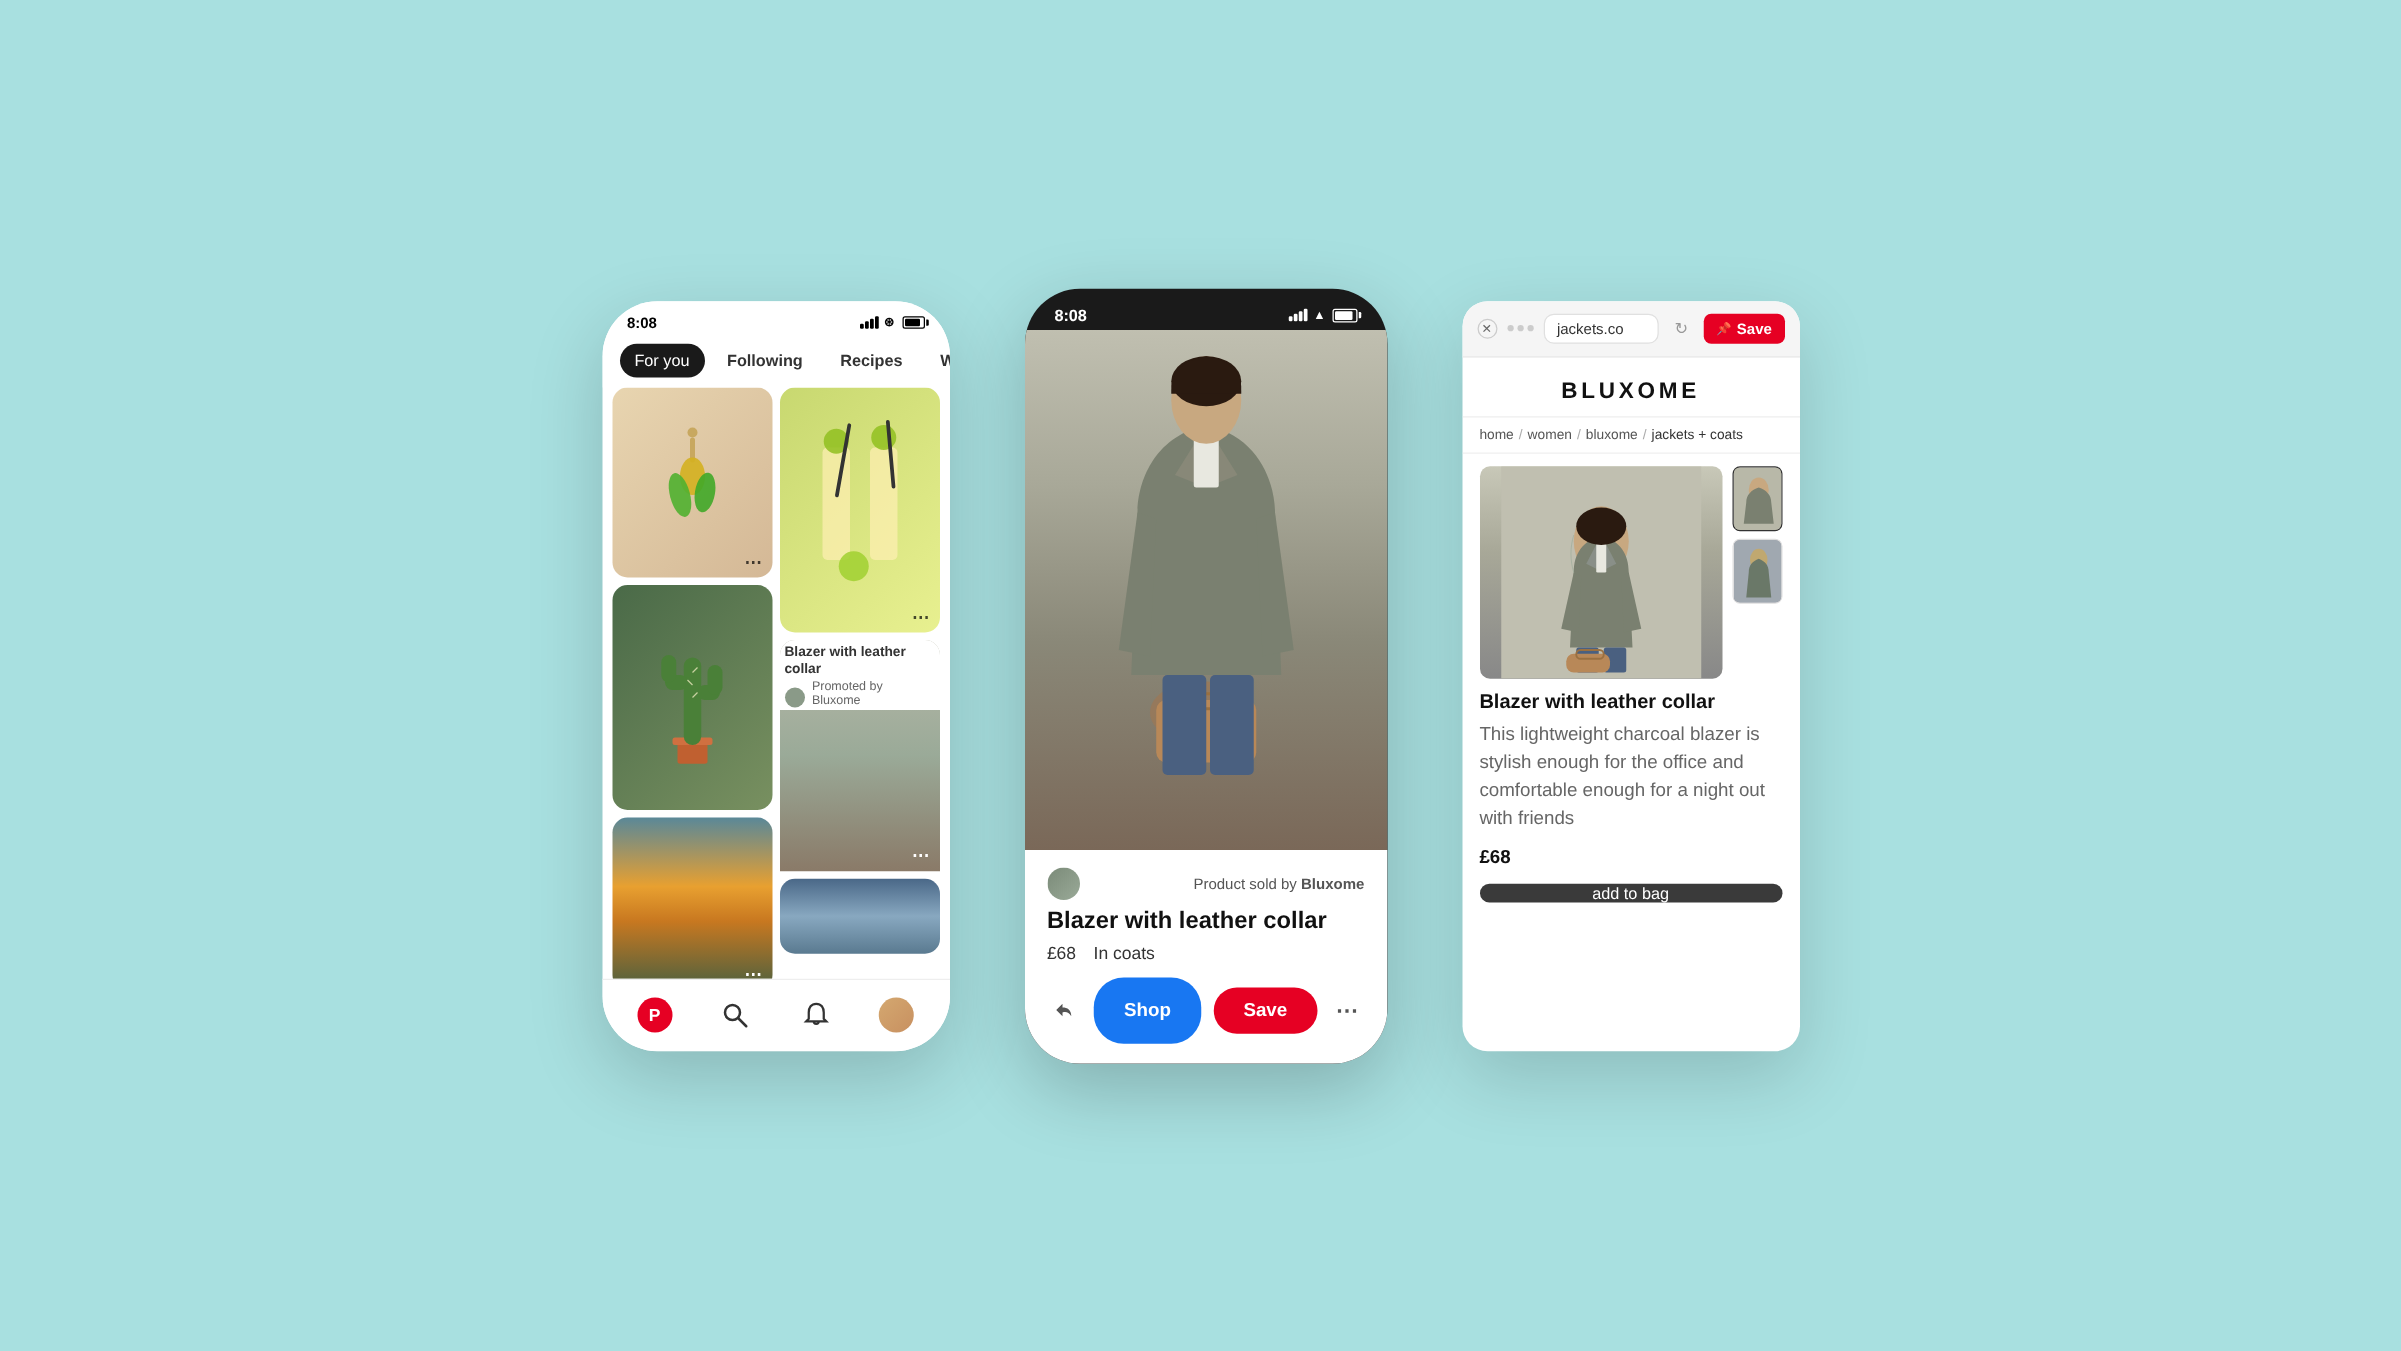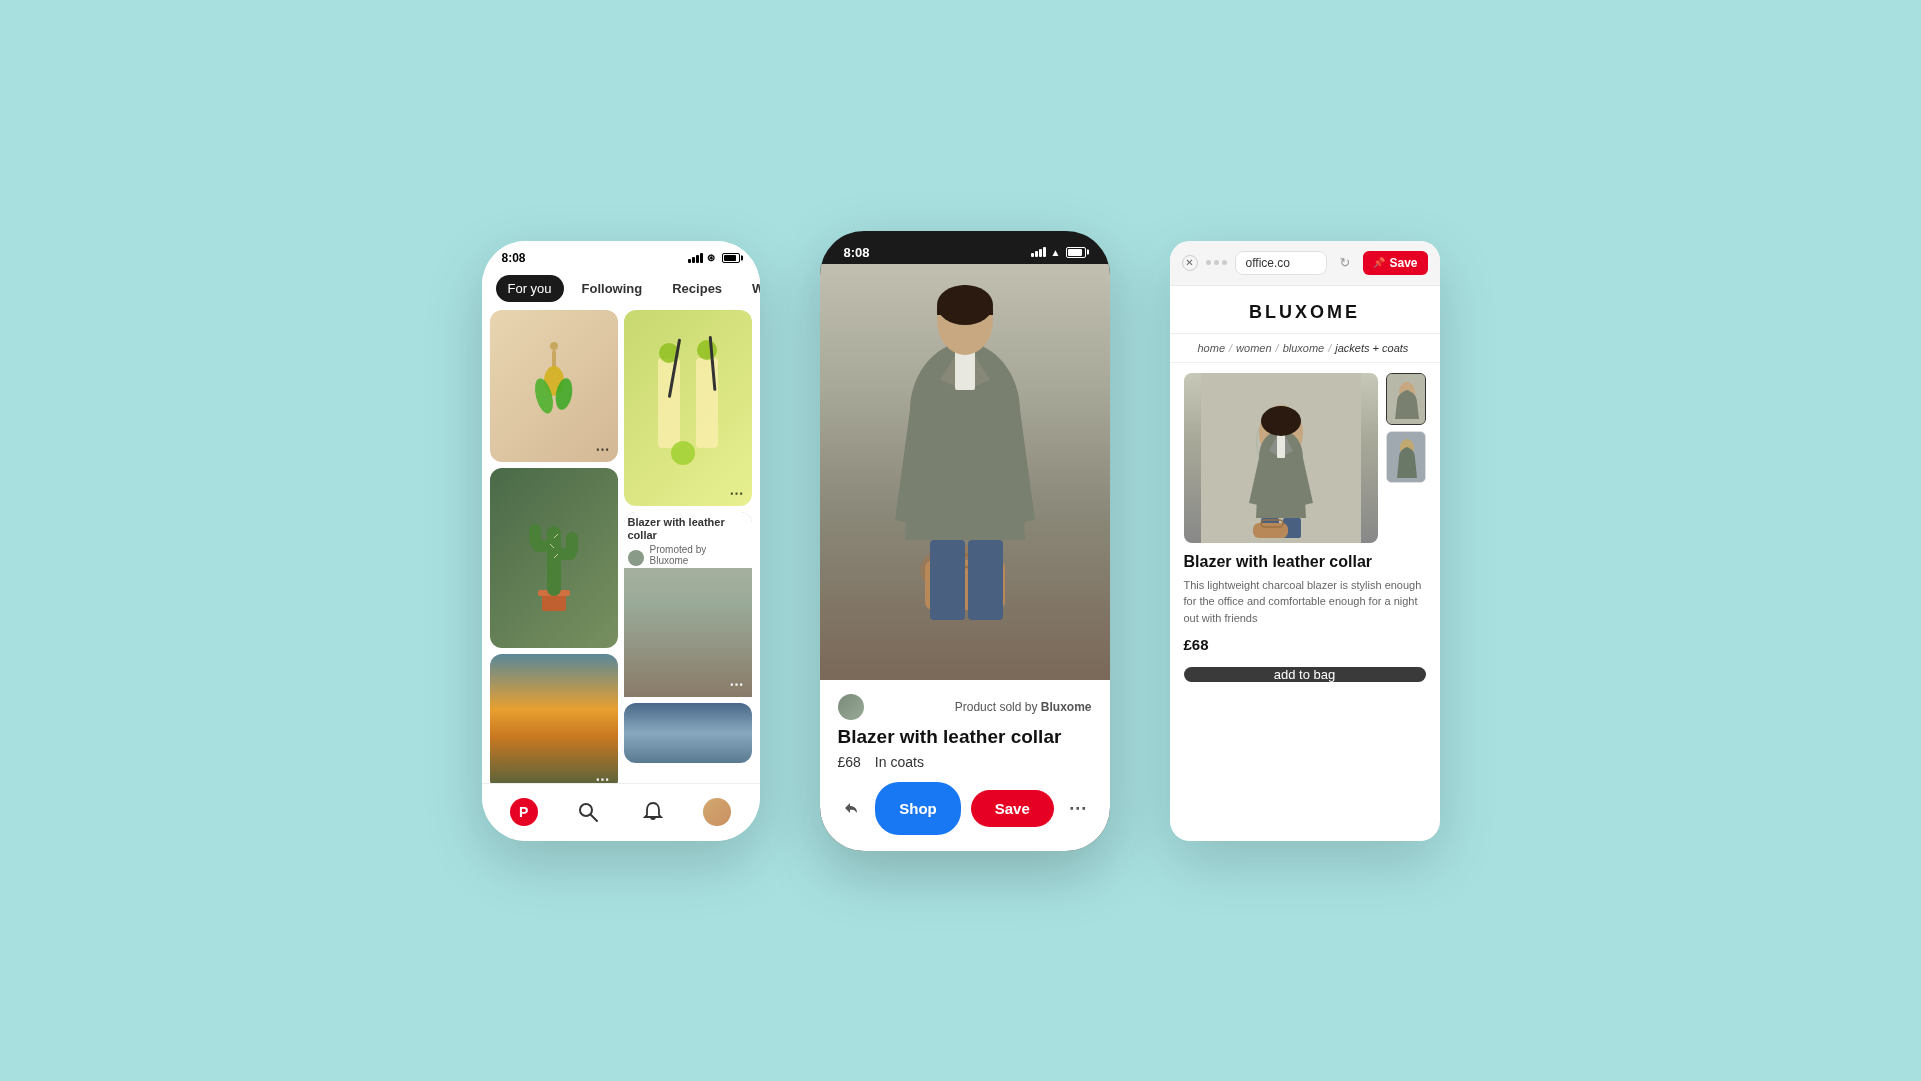--- a/index.html
+++ b/index.html
@@ -292,25 +292,24 @@
     .store-name {
       font-size: 18px;
       font-weight: 700;
       letter-spacing: 3px;
       color: #111;
     }
     .breadcrumb-nav {
       display: flex;
       align-items: center;
       gap: 4px;
-      padding: 8px 28px;
+      padding: 8px 14px;
       font-size: 11px;
       color: #666;
       border-bottom: 1px solid #f0f0f0;
-      font-style: italic;
     }
     .breadcrumb-sep { color: #aaa; }
     .breadcrumb-link { color: #555; cursor: pointer; }
     .breadcrumb-current { color: #333; }
 
     .product-gallery {
       display: flex;
       gap: 8px;
       padding: 10px 14px;
     }
@@ -339,21 +338,21 @@
     .product-detail-info {
       padding: 0 14px 14px;
     }
     .product-detail-title {
       font-size: 16px;
       font-weight: 700;
       color: #111;
       margin-bottom: 6px;
     }
     .product-detail-desc {
-      font-size: 11px;
+      font-size: 15px;
       color: #666;
       line-height: 1.5;
       margin-bottom: 10px;
     }
     .product-detail-price {
       font-size: 15px;
       font-weight: 600;
       color: #111;
       margin-bottom: 12px;
     }
@@ -589,21 +588,21 @@
 
 <div class="browser">
 
   <div class="browser-toolbar">
     <div class="browser-close-btn">✕</div>
     <div class="browser-dots">
       <div class="browser-dot"></div>
       <div class="browser-dot"></div>
       <div class="browser-dot"></div>
     </div>
-    <div class="browser-url-bar">office.co</div>
+    <div class="browser-url-bar">jackets.co</div>
     <div class="browser-reload">↻</div>
     <button class="browser-save-btn">
       <span style="font-size:10px;">📌</span>
       <span>Save</span>
     </button>
   </div>
 
   <div class="browser-content">
 
     <div class="store-header">

